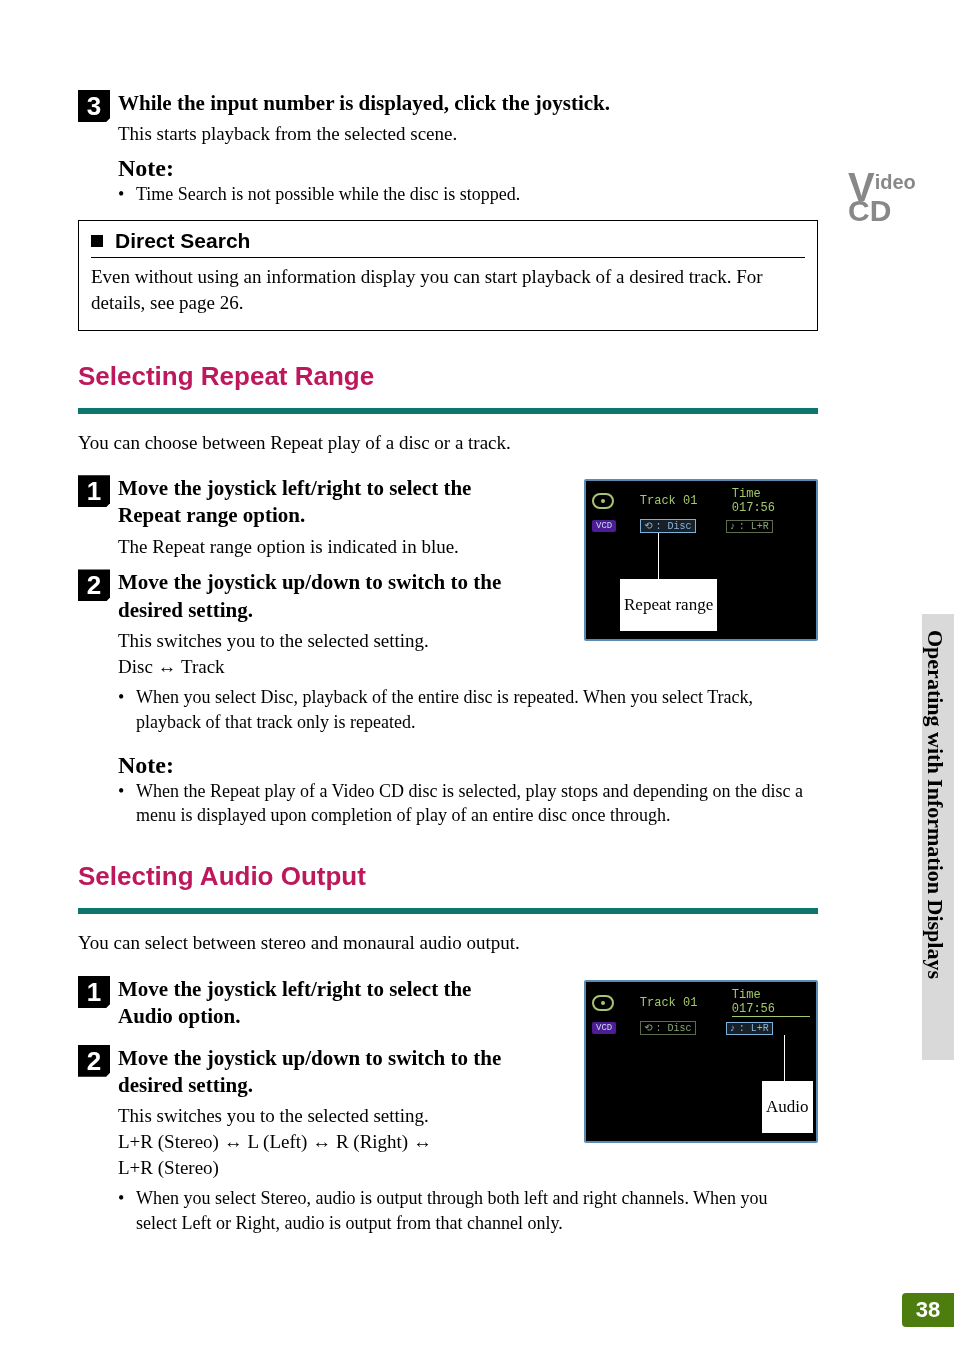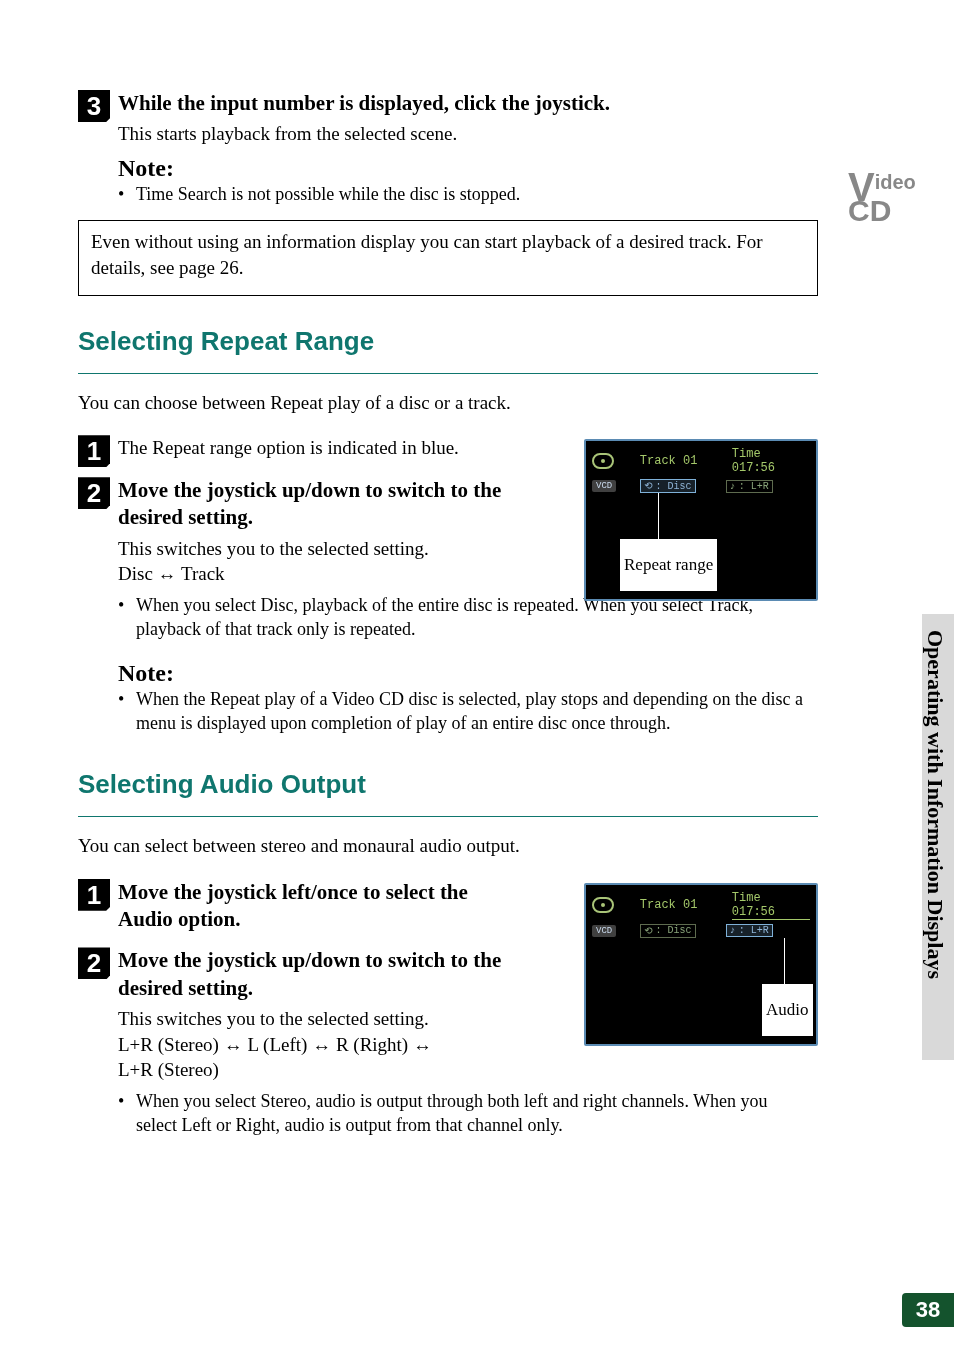--- a/index.html
+++ b/index.html
@@ -12,41 +12,41 @@
   .step-head { font-family: "Times New Roman", serif; font-weight: bold; font-size: 21px; line-height: 1.3; margin-bottom: 4px; }
   .step-text { font-size: 19px; line-height: 1.35; }
   .note-label { font-weight: bold; font-size: 24px; margin-top: 8px; margin-left: 40px; }
   .bullet-row { display: flex; font-size: 18px; line-height: 1.35; margin-left: 40px; padding-right: 8px; }
   .bullet-dot { flex: 0 0 18px; }
   .bullet-text { flex: 1; }
   .callout { border: 1px solid #000; padding: 8px 12px 14px 12px; margin-top: 14px; margin-bottom: 30px; }
   .callout-head { display: flex; align-items: center; font-family: Arial, sans-serif; font-weight: bold; font-size: 21px; border-bottom: 1px solid #000; padding-bottom: 4px; margin-bottom: 6px; }
   .sqbullet { width: 12px; height: 12px; background: #000; display: inline-block; margin-right: 12px; }
   .callout-body { font-size: 19px; line-height: 1.35; }
-  .section-head { font-family: Arial, sans-serif; font-weight: bold; font-size: 26px; color: #0f766e; border-bottom: 1px solid #0f766e; padding-bottom: 16px; margin-bottom: 16px; display: inline-block; width: 100%; }
+  .section-head { font-family: Arial, sans-serif; font-weight: bold; font-size: 26px; color: #be185d; border-bottom: 6px solid #0f766e; padding-bottom: 16px; margin-bottom: 16px; display: inline-block; width: 100%; }
   .intro { font-size: 19px; line-height: 1.35; margin-bottom: 20px; }
   .two-col { position: relative; }
   .narrow { width: 430px; }
   .osd { position: absolute; right: 0; top: 0; width: 234px; background: #000; border: 2px solid #5b8bb3; border-radius: 2px; padding: 6px; font-family: "Courier New", monospace; }
   .osd .topbar { display: flex; align-items: center; color: #a4c86a; font-size: 12px; }
   .osd .disc-icon { width: 22px; height: 16px; border: 2px solid #a9c478; border-radius: 8px; display: inline-flex; align-items: center; justify-content: center; margin-right: 26px; }
   .osd .disc-icon::after { content: ""; width: 4px; height: 4px; background: #a9c478; border-radius: 50%; }
   .osd .row2 { display: flex; align-items: center; margin-top: 4px; }
-  .osd .vcd { background: #404040; color: #c9d9ec; font-size: 9px; padding: 1px 4px; border-radius: 2px; margin-right: 24px; }
+  .osd .vcd { background: #4c1d95; color: #c9d9ec; font-size: 9px; padding: 1px 4px; border-radius: 2px; margin-right: 24px; }
   .osd .chip { display: inline-flex; align-items: center; font-size: 10px; color: #89a47a; border: 1px solid #5e6b4f; padding: 0 3px; margin-right: 30px; }
   .osd .chip.hl { border-color: #7fb1d8; background: rgba(90,130,165,.25); color: #8fb4d6; }
   .osd-body { height: 100px; position: relative; }
   .osd-label { position: absolute; background: #fff; color: #000; font-family: "Times New Roman", serif; font-size: 17px; padding: 16px 4px; }
   .osd-line { position: absolute; background: #fff; }
   .section-gap { height: 34px; }
   .arrow { font-family: Arial, sans-serif; }
   
   .side-tab { position: absolute; right: 0; top: 614px; width: 32px; height: 446px; background: #d9d9d9; }
   .side-text { position: absolute; right: 6px; top: 630px; font-family: "Times New Roman", serif; font-weight: bold; font-size: 22px; writing-mode: vertical-rl; }
-  .pagenum-box { position: absolute; right: 0; bottom: 28px; width: 52px; height: 34px; background: #14532d; color: #fff; font-family: Arial, sans-serif; font-weight: bold; font-size: 22px; display: flex; align-items: center; justify-content: center; border-top-left-radius: 4px; border-bottom-left-radius: 4px; }
+  .pagenum-box { position: absolute; right: 0; bottom: 28px; width: 52px; height: 34px; background: #4d7c0f; color: #fff; font-family: Arial, sans-serif; font-weight: bold; font-size: 22px; display: flex; align-items: center; justify-content: center; border-top-left-radius: 4px; border-bottom-left-radius: 4px; }
   
   .vcd-logo { position: absolute; right: 36px; top: 170px; width: 70px; height: 56px; color: #888; font-family: Arial, sans-serif; font-weight: bold; text-align: left; line-height: 0.85; }
   .vcd-logo .v { font-size: 40px; display: inline-block; }
   .vcd-logo .ideo { font-size: 20px; vertical-align: 12px; }
   .vcd-logo .cd { font-size: 30px; display: block; margin-top: -6px; }
 </style>
 </head>
 <body>
 
 <div class="page">
@@ -67,32 +67,37 @@
       </div>
     </div>
     <div class="note-label">Note:</div>
     <div class="bullet-row">
       <div class="bullet-dot">•</div>
       <div class="bullet-text">Time Search is not possible while the disc is stopped.</div>
     </div>
 
     
     <div class="callout">
+      <div class="callout-head">
+        <span class="sqbullet"></span>
+        <span>Direct Search</span>
+      </div>
       <div class="callout-body">Even without using an information display you can start playback of a desired track. For details, see page 26.</div>
     </div>
 
     
     <div class="section-head">Selecting Repeat Range</div>
     <div class="intro">You can choose between Repeat play of a disc or a track.</div>
 
     <div class="two-col">
       <div class="narrow">
         <div class="step">
           <div class="step-num">1</div>
           <div class="step-body">
+            <div class="step-head">Move the joystick left/right to select the Repeat range option.</div>
             <div class="step-text">The Repeat range option is indicated in blue.</div>
           </div>
         </div>
         <div class="step" style="margin-top:10px;">
           <div class="step-num">2</div>
           <div class="step-body">
             <div class="step-head">Move the joystick up/down to switch to the desired setting.</div>
             <div class="step-text">This switches you to the selected setting.</div>
             <div class="step-text">
               <span>Disc </span><span class="arrow">↔</span><span> Track</span>
@@ -140,21 +145,21 @@
 
     
     <div class="section-head">Selecting Audio Output</div>
     <div class="intro">You can select between stereo and monaural audio output.</div>
 
     <div class="two-col">
       <div class="narrow">
         <div class="step">
           <div class="step-num">1</div>
           <div class="step-body">
-            <div class="step-head">Move the joystick left/once to select the Audio option.</div>
+            <div class="step-head">Move the joystick left/right to select the Audio option.</div>
           </div>
         </div>
         <div class="step" style="margin-top:10px;">
           <div class="step-num">2</div>
           <div class="step-body">
             <div class="step-head">Move the joystick up/down to switch to the desired setting.</div>
             <div class="step-text">This switches you to the selected setting.</div>
             <div class="step-text">
               <span>L+R (Stereo) </span><span class="arrow">↔</span><span> L (Left) </span><span class="arrow">↔</span><span> R (Right) </span><span class="arrow">↔</span>
             </div>

